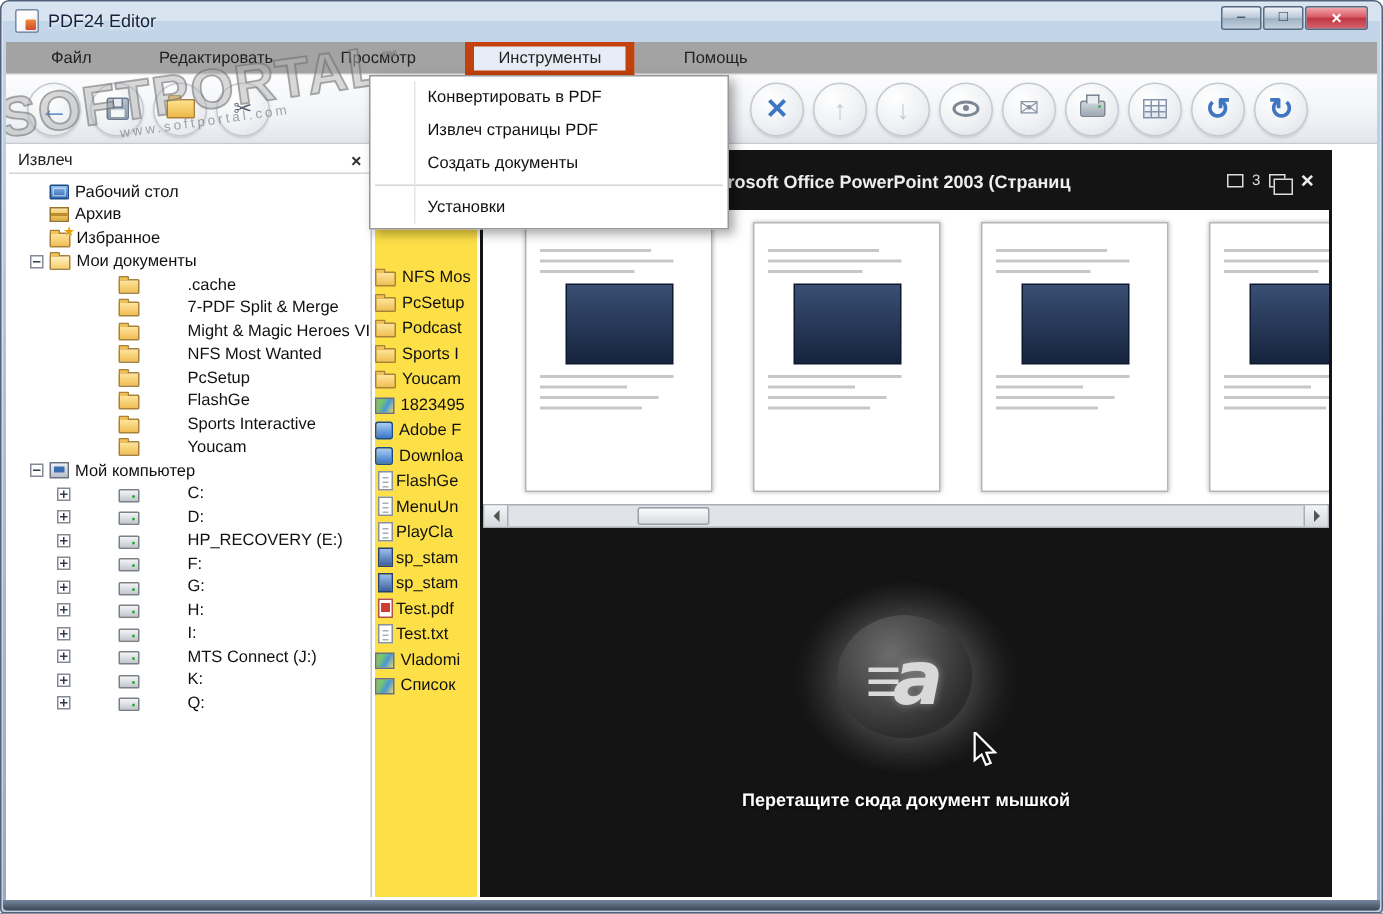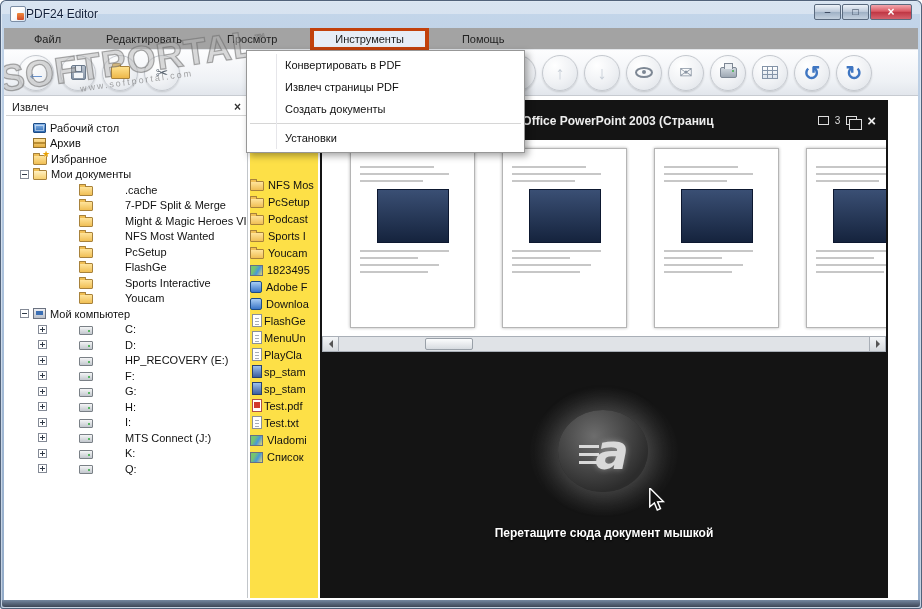--- a/index.html
+++ b/index.html
@@ -5,42 +5,42 @@
   html,body{margin:0;padding:0;width:922px;height:609px;overflow:hidden;
     font-family:"Liberation Sans",sans-serif;-webkit-font-smoothing:antialiased;}
   *{box-sizing:border-box;}
 
   
   .window{position:absolute;inset:0;background:linear-gradient(180deg,#c4d6ea 0%,#a7bed9 55%,#93abc8 100%);
     border-radius:6px 6px 3px 3px;box-shadow:inset 0 0 0 1px #51627a, inset 0 0 0 2px rgba(255,255,255,.45);}
   .window::after{content:'';position:absolute;left:2px;right:2px;bottom:2px;height:7px;
     background:linear-gradient(#7487a0,#3c4656);border-radius:0 0 3px 3px;}
   .titlebar{position:absolute;left:0;top:0;right:0;height:28px;display:flex;align-items:center;
-    padding:0 10px;font-size:12px;color:#14213a;}
+    padding:0 10px;gap:6px;font-size:12px;color:#14213a;}
   .titlebar::before{content:'';position:absolute;left:2px;top:2px;right:2px;height:12px;
     background:rgba(255,255,255,.35);border-radius:5px 5px 0 0;pointer-events:none;}
   .app-icon{width:16px;height:16px;background:linear-gradient(135deg,#fdfdfd 45%,#d7e2ef);
     border:1px solid #7c8ea6;border-radius:2px;position:relative;flex:none;z-index:1;}
   .app-icon::before{content:'';position:absolute;right:1px;bottom:1px;width:7px;height:7px;
     background:linear-gradient(#f08a3c,#d04a2a);border-radius:1px;}
   .win-title{z-index:1;text-shadow:0 1px 2px rgba(255,255,255,.8);}
   .win-controls{position:absolute;right:10px;top:4px;display:flex;gap:1px;z-index:2;}
   .wbtn{width:27px;height:16px;border:1px solid #5a6a7e;border-radius:2px;display:flex;align-items:center;
     justify-content:center;font-size:10px;line-height:1;color:#1c2940;
     background:linear-gradient(#eef3f9,#bcc9d9 48%,#9fb1c5 52%,#c4d1df);}
   .wbtn.close{width:42px;color:#fff;font-size:12px;font-weight:bold;
     background:linear-gradient(#f2a7ae,#da5a64 45%,#bf3744 52%,#d5636e);}
 
   
   .content{position:absolute;left:4px;top:28px;right:4px;bottom:9px;background:#fff;overflow:hidden;}
 
   .menubar{position:absolute;left:0;right:0;top:0;height:22px;display:flex;align-items:center;
     padding-left:18px;font-size:11px;background:#a3a3a3;border-bottom:1px solid #e3e6ea;gap:21px;}
   .menu-item{padding:3px 12px;color:#222;}
-  .menu-item.active{background:#e7edf6;border:4px solid #c2410c;padding:2px 21px;}
+  .menu-item.active{background:#e7edf6;border:6px solid #c2410c;padding:2px 16px;}
 
   .toolbar{position:absolute;left:0;right:0;top:22px;height:46px;display:flex;align-items:center;
     padding-left:14px;background:linear-gradient(#fdfdfe,#eef1f5 70%,#e2e6ec);border-bottom:1px solid #c7cbd1;}
   .tbtn{width:36px;height:36px;flex:none;border-radius:50%;border:1px solid #c5c9cf;margin-right:6px;
     background:radial-gradient(circle at 35% 28%,#ffffff,#eff1f4 55%,#dde1e7);
     box-shadow:0 1px 2px rgba(0,0,0,.14);display:flex;align-items:center;justify-content:center;}
   .tb-spacer{width:314px;flex:none;}
   .tglyph{line-height:1;}
   .tbi{display:block;position:relative;}
   .tbi-save{width:15px;height:15px;background:linear-gradient(#b9c2ce,#8795a6);border:1px solid #6b7a8c;border-radius:2px;}
@@ -59,21 +59,21 @@
 
   
   .watermark{position:absolute;left:-8px;top:12px;width:276px;z-index:40;pointer-events:none;
     transform:rotate(-8deg);text-align:center;}
   .wm-main{font-size:37px;font-weight:bold;letter-spacing:1px;color:rgba(255,255,255,.22);
     -webkit-text-stroke:1.2px rgba(105,105,105,.55);text-shadow:0 0 1px rgba(120,120,120,.35);}
   .wm-tm{font-size:11px;-webkit-text-stroke:.6px rgba(105,105,105,.6);}
   .wm-sub{font-size:9px;letter-spacing:2px;color:rgba(95,95,95,.55);margin-top:-6px;}
 
   
-  .dropdown{position:absolute;left:242px;top:22px;width:279px;background:#fff;border:1px solid #979797;
+  .dropdown{position:absolute;left:242px;top:22px;width:240px;background:#fff;border:1px solid #979797;
     box-shadow:3px 3px 7px rgba(0,0,0,.35);z-index:50;padding:3px 0;}
   .dropdown::before{content:'';position:absolute;left:29px;top:3px;bottom:3px;width:1px;background:#e6e6ea;}
   .dd-item{position:relative;padding:5px 10px 5px 38px;font-size:11px;color:#111;}
   .dd-sep{height:1px;background:#d6d6d6;margin:3px 3px;}
 
   
   .folder-panel{position:absolute;left:2px;top:70px;width:242px;bottom:2px;border-right:1px solid #c2c6ca;background:#fff;}
   .panel-header{height:18px;display:flex;align-items:center;padding:0 6px;font-size:11px;color:#222;
     border-bottom:1px solid #d4d4d4;}
   .panel-close{margin-left:auto;font-size:12px;line-height:1;color:#333;font-weight:bold;}

